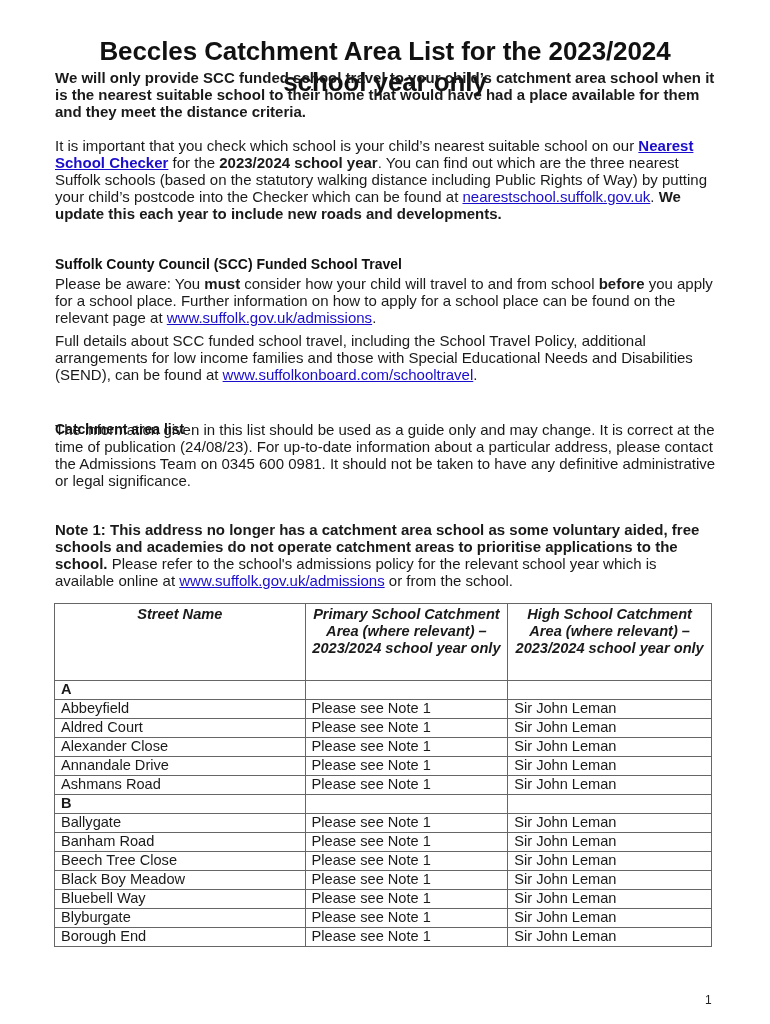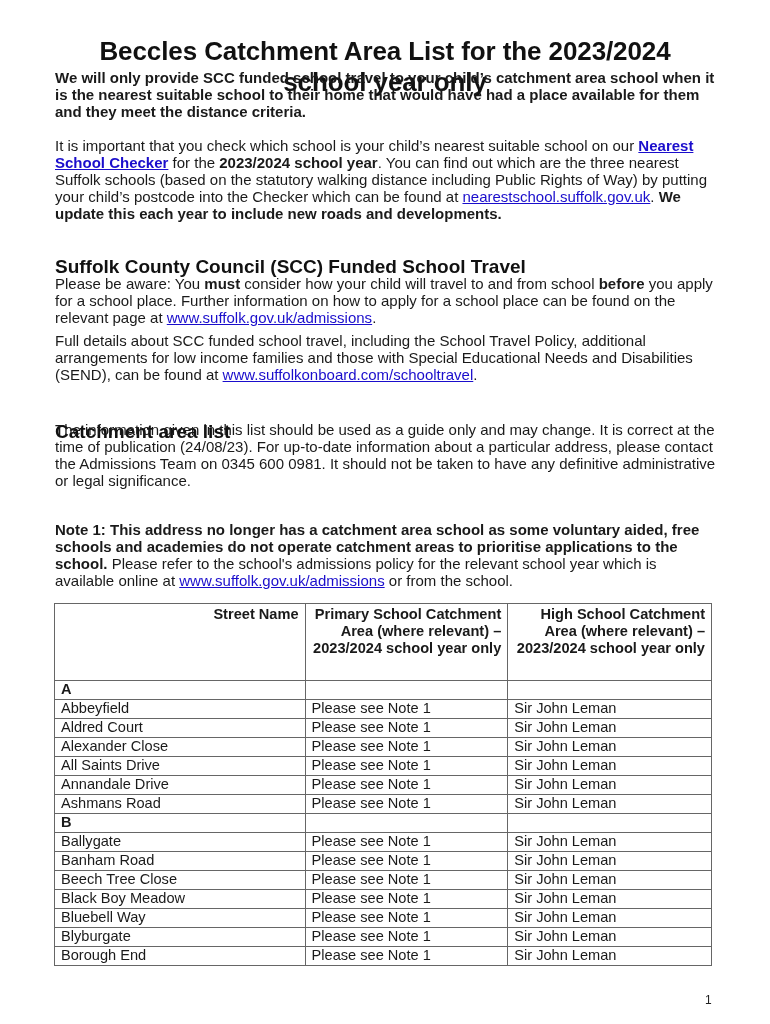--- a/index.html
+++ b/index.html
@@ -2,24 +2,24 @@
 <html><head>
 <meta charset="utf-8">
 <style>
   html, body { margin:0; padding:0; background:#ffffff; }
   body { width:770px; height:1024px; position:relative; overflow:hidden; font-family:"Liberation Sans", sans-serif; color:#111; }
   .page { position:absolute; left:55px; top:0; width:660px; }
   h1 { position:absolute; left:0; top:36px; width:660px; margin:0; text-align:center; font-size:26px; font-weight:bold; color:#111; letter-spacing:-0.1px; }
   .p { position:absolute; left:0; width:662px; margin:0; font-size:15px; line-height:17px; color:#1a1a1a; }
   .b { font-weight:bold; }
   a { color:#1a0dcc; text-decoration:underline; }
-  h2 { position:absolute; left:0; margin:0; font-size:19px; font-weight:bold; color:#111; }
+  h2 { position:absolute; left:0; margin:0; font-size:14px; font-weight:bold; color:#111; }
   table { position:absolute; left:54px; top:603px; border-collapse:collapse; width:658px; font-size:14.6px; color:#1a1a1a; }
   td, th { border:1.3px solid #666; padding:0 6px; height:18px; line-height:17px; vertical-align:top; }
-  th { font-weight:bold; text-align:right; padding:2px 6px 4px; height:70px; }
+  th { font-weight:bold; text-align:center; padding:2px 6px 4px; height:70px;font-style:italic; }
   col.c1 { width:251px; } col.c2 { width:203px; } col.c3 { width:204px; }
   .letter td { font-weight:bold; }
   .pagenum { position:absolute; left:705px; top:993px; font-size:12px; color:#222; }
 </style>
 </head>
 <body>
 
 <div class="page">
   <h1>Beccles Catchment Area List for the 2023/2024 school year only</h1>
 
@@ -76,25 +76,20 @@
         <td>Aldred Court</td>
         <td>Please see Note 1</td>
         <td>Sir John Leman</td>
       </tr>
       <tr>
         <td>Alexander Close</td>
         <td>Please see Note 1</td>
         <td>Sir John Leman</td>
       </tr>
       <tr>
-        <td>All Saints Drive</td>
-        <td>Please see Note 1</td>
-        <td>Sir John Leman</td>
-      </tr>
-      <tr>
         <td>Annandale Drive</td>
         <td>Please see Note 1</td>
         <td>Sir John Leman</td>
       </tr>
       <tr>
         <td>Ashmans Road</td>
         <td>Please see Note 1</td>
         <td>Sir John Leman</td>
       </tr>
       <tr class="letter">

